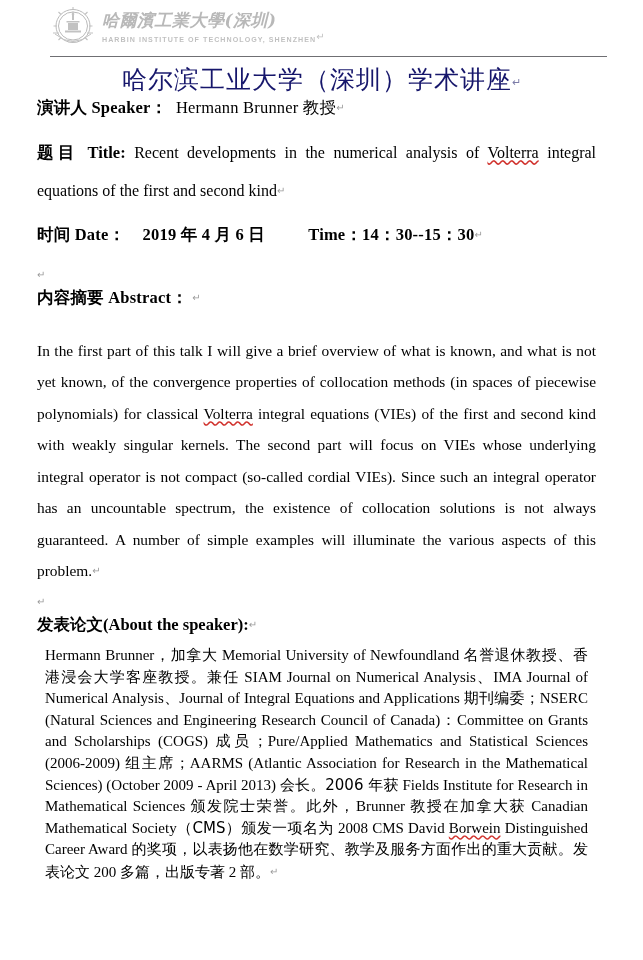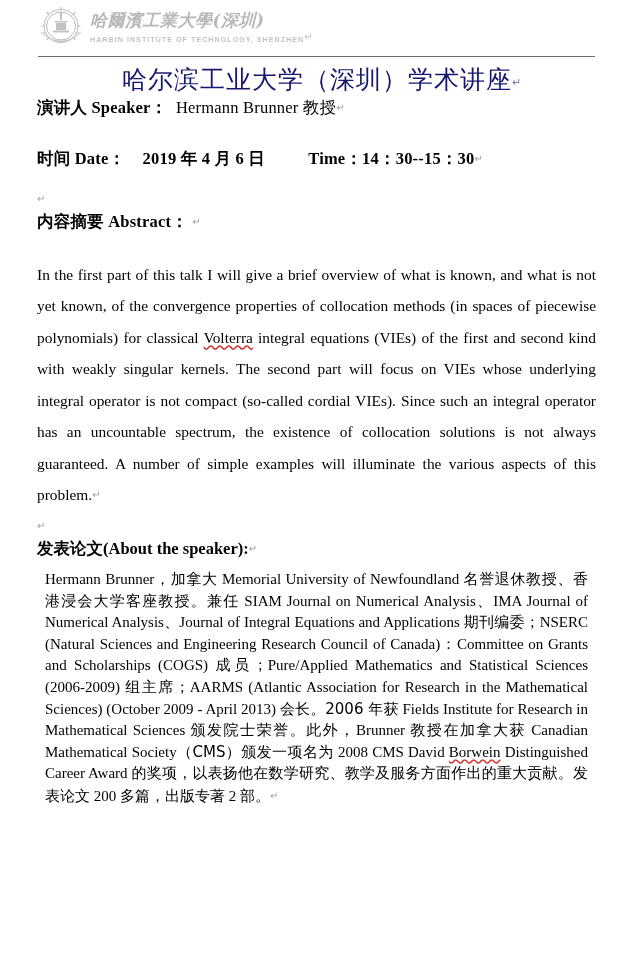--- a/index.html
+++ b/index.html
@@ -19,21 +19,21 @@
   .page {
     position: relative;
     width: 643px;
     height: 960px;
     box-sizing: border-box;
   }
 
   
   .doc-header {
     position: absolute;
-    left: 0;
+    left: 12px;
     top: 0;
     width: 531px;
     height: 58px;
   }
   .logo-block {
     position: absolute;
     left: 38px;
     top: 6px;
     display: flex;
     align-items: center;
@@ -228,20 +228,21 @@
     </div>
     <div class="header-rule"></div>
   </div>
 
   <div class="doc-title"><span>哈尔滨工业大学（深圳）学术讲座</span><span class="pm">↵</span></div>
 
   <div class="content">
 
     <div class="field-line"><span class="lbl-cn">演讲人</span>&nbsp;<span>Speaker：</span>&nbsp;&nbsp;<span class="val">Hermann Brunner 教授</span><span class="pm">↵</span></div>
 
+    <div class="title-field"><span class="lbl-cn">题目</span>&nbsp;<span class="lbl-en">Title:</span>&nbsp;<span>Recent developments in the numerical analysis of </span><span class="misspell">Volterra</span> <span>integral equations of the first and second kind</span><span class="pm">↵</span></div>
 
     <div style="height:17px"></div>
 
     <div class="field-line"><span class="lbl-cn">时间</span>&nbsp;<span>Date：</span>&nbsp;&nbsp;&nbsp;&nbsp;<span>2019 年 4 月 6  日</span>&nbsp;&nbsp;&nbsp;&nbsp;&nbsp;&nbsp;&nbsp;&nbsp;&nbsp;&nbsp;<span>Time：</span><span>14：30--15：30</span><span class="pm">↵</span></div>
 
 
     <div class="spacer-line"><span class="pm">↵</span></div>
 
     <div class="section-head"><span class="lbl-cn">内容摘要</span>&nbsp;<span>Abstract：</span>&nbsp;<span class="pm">↵</span></div>
 

